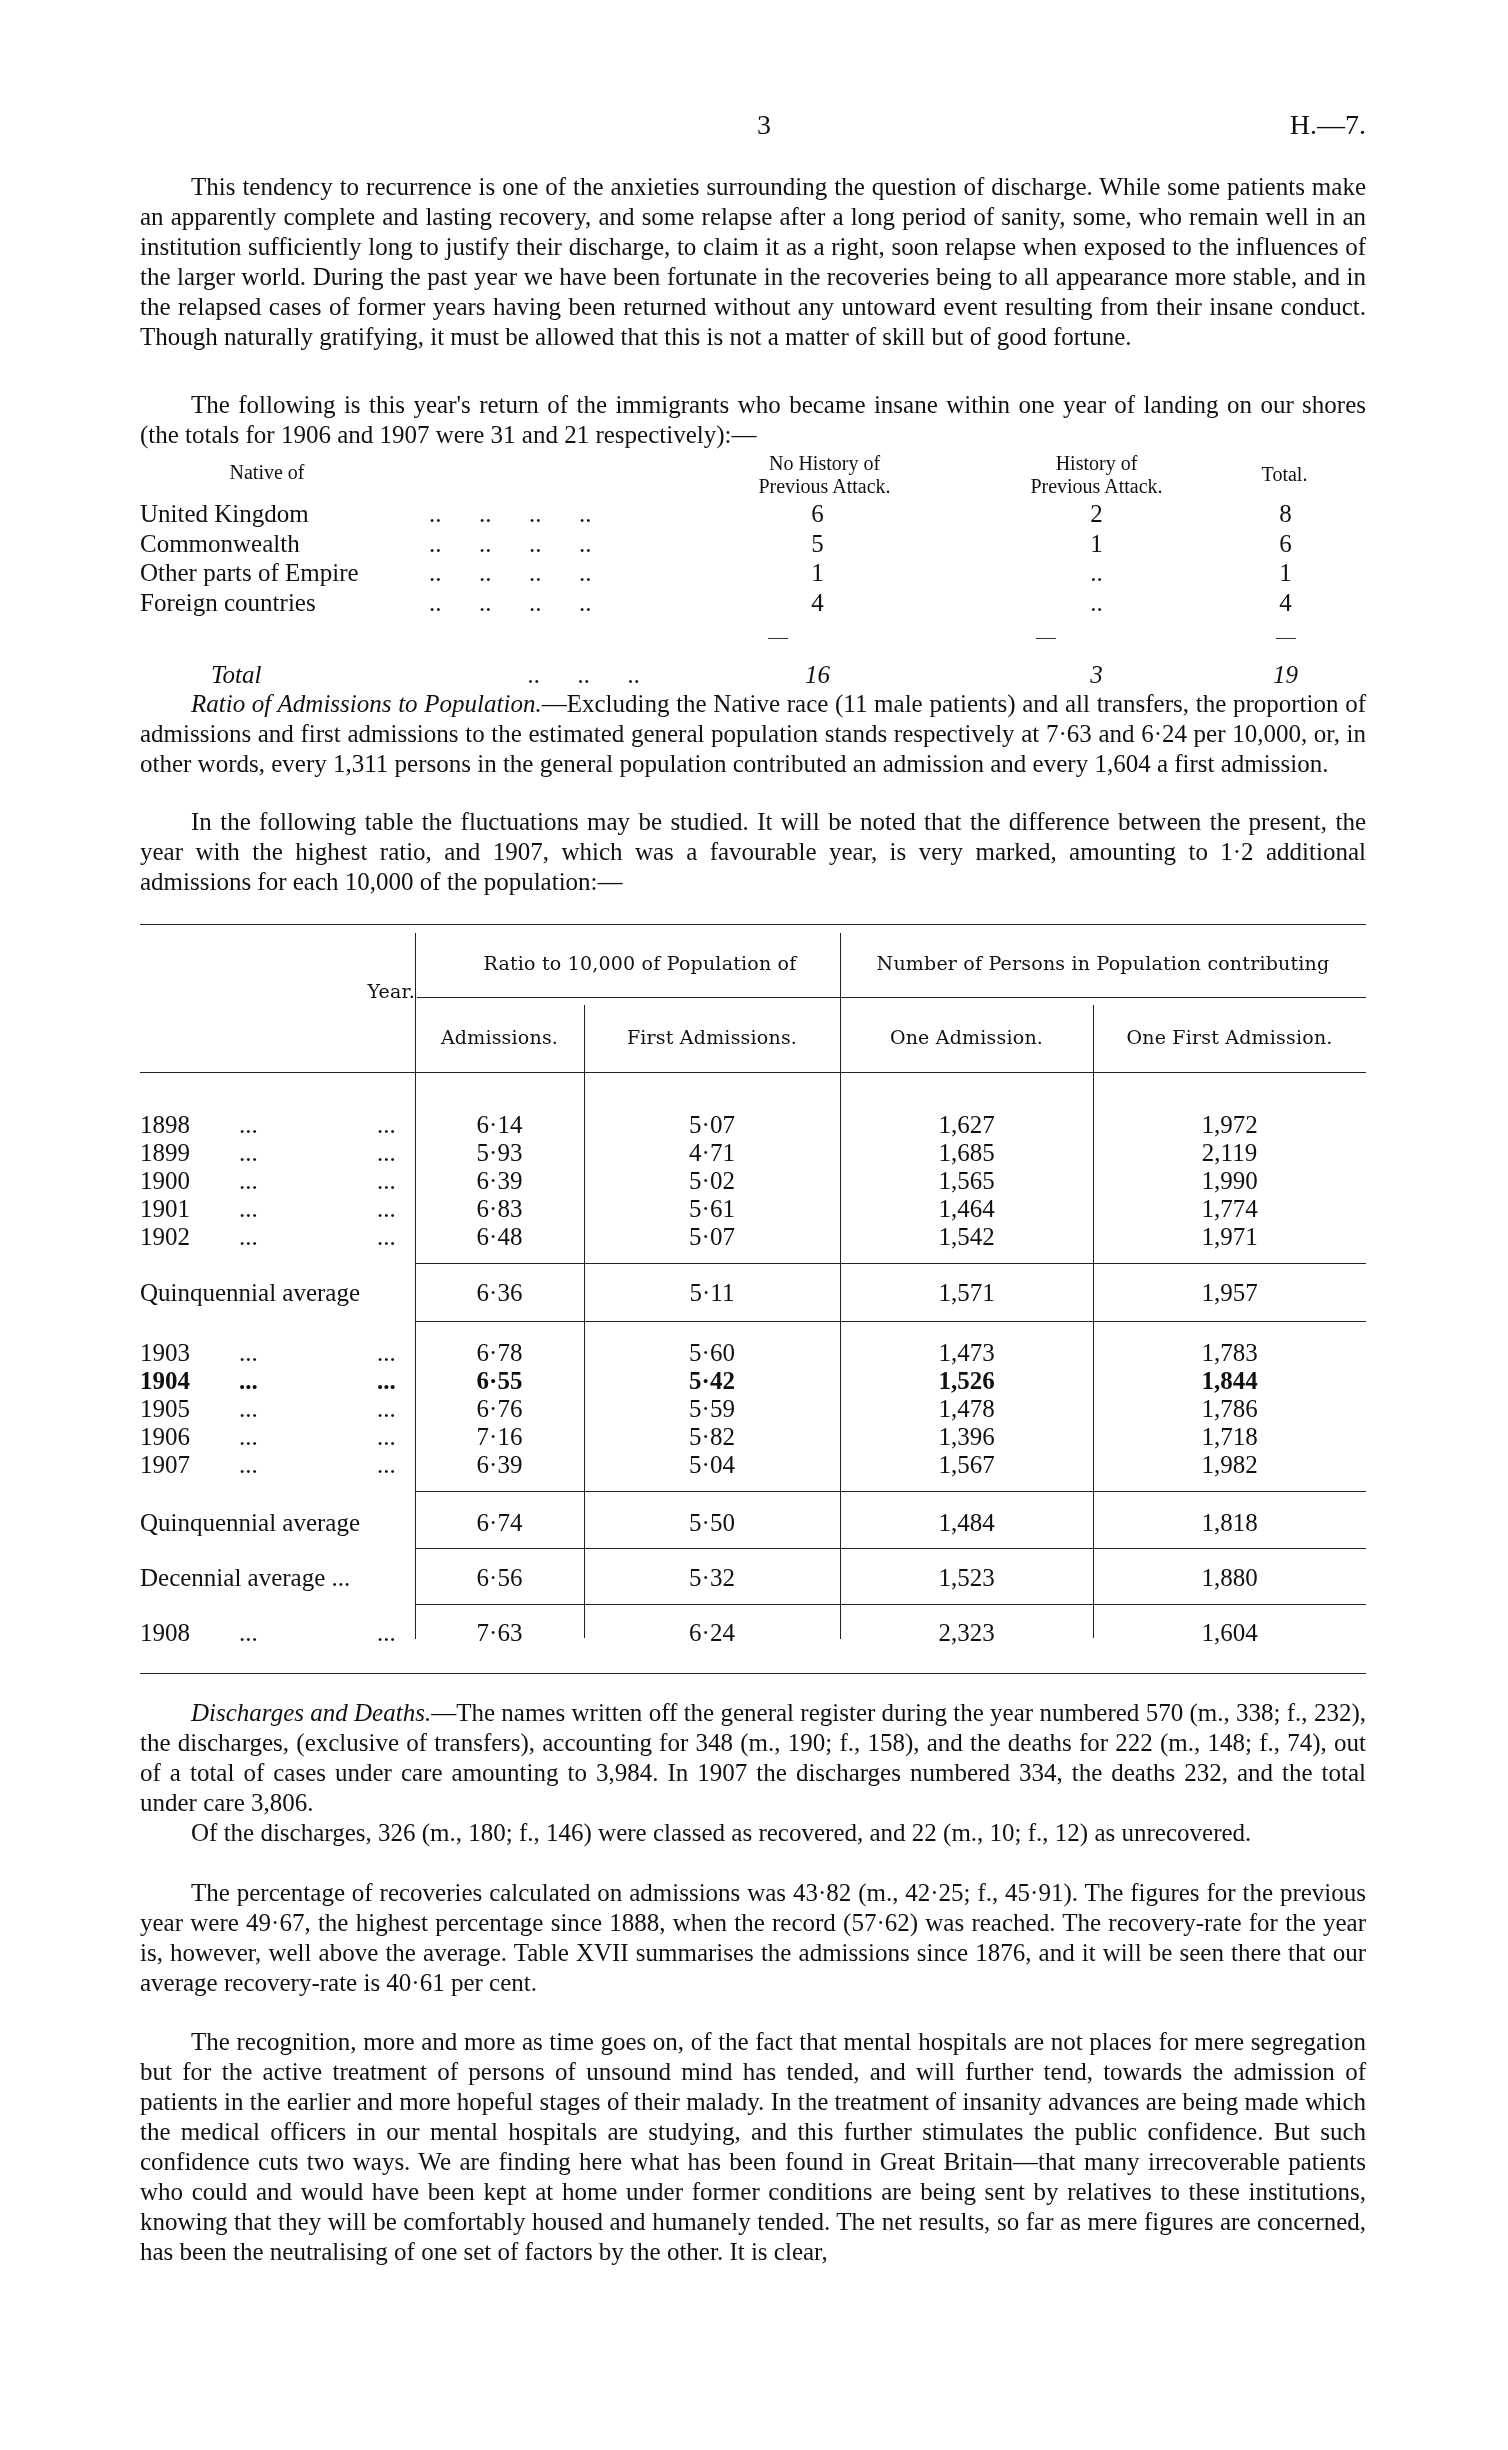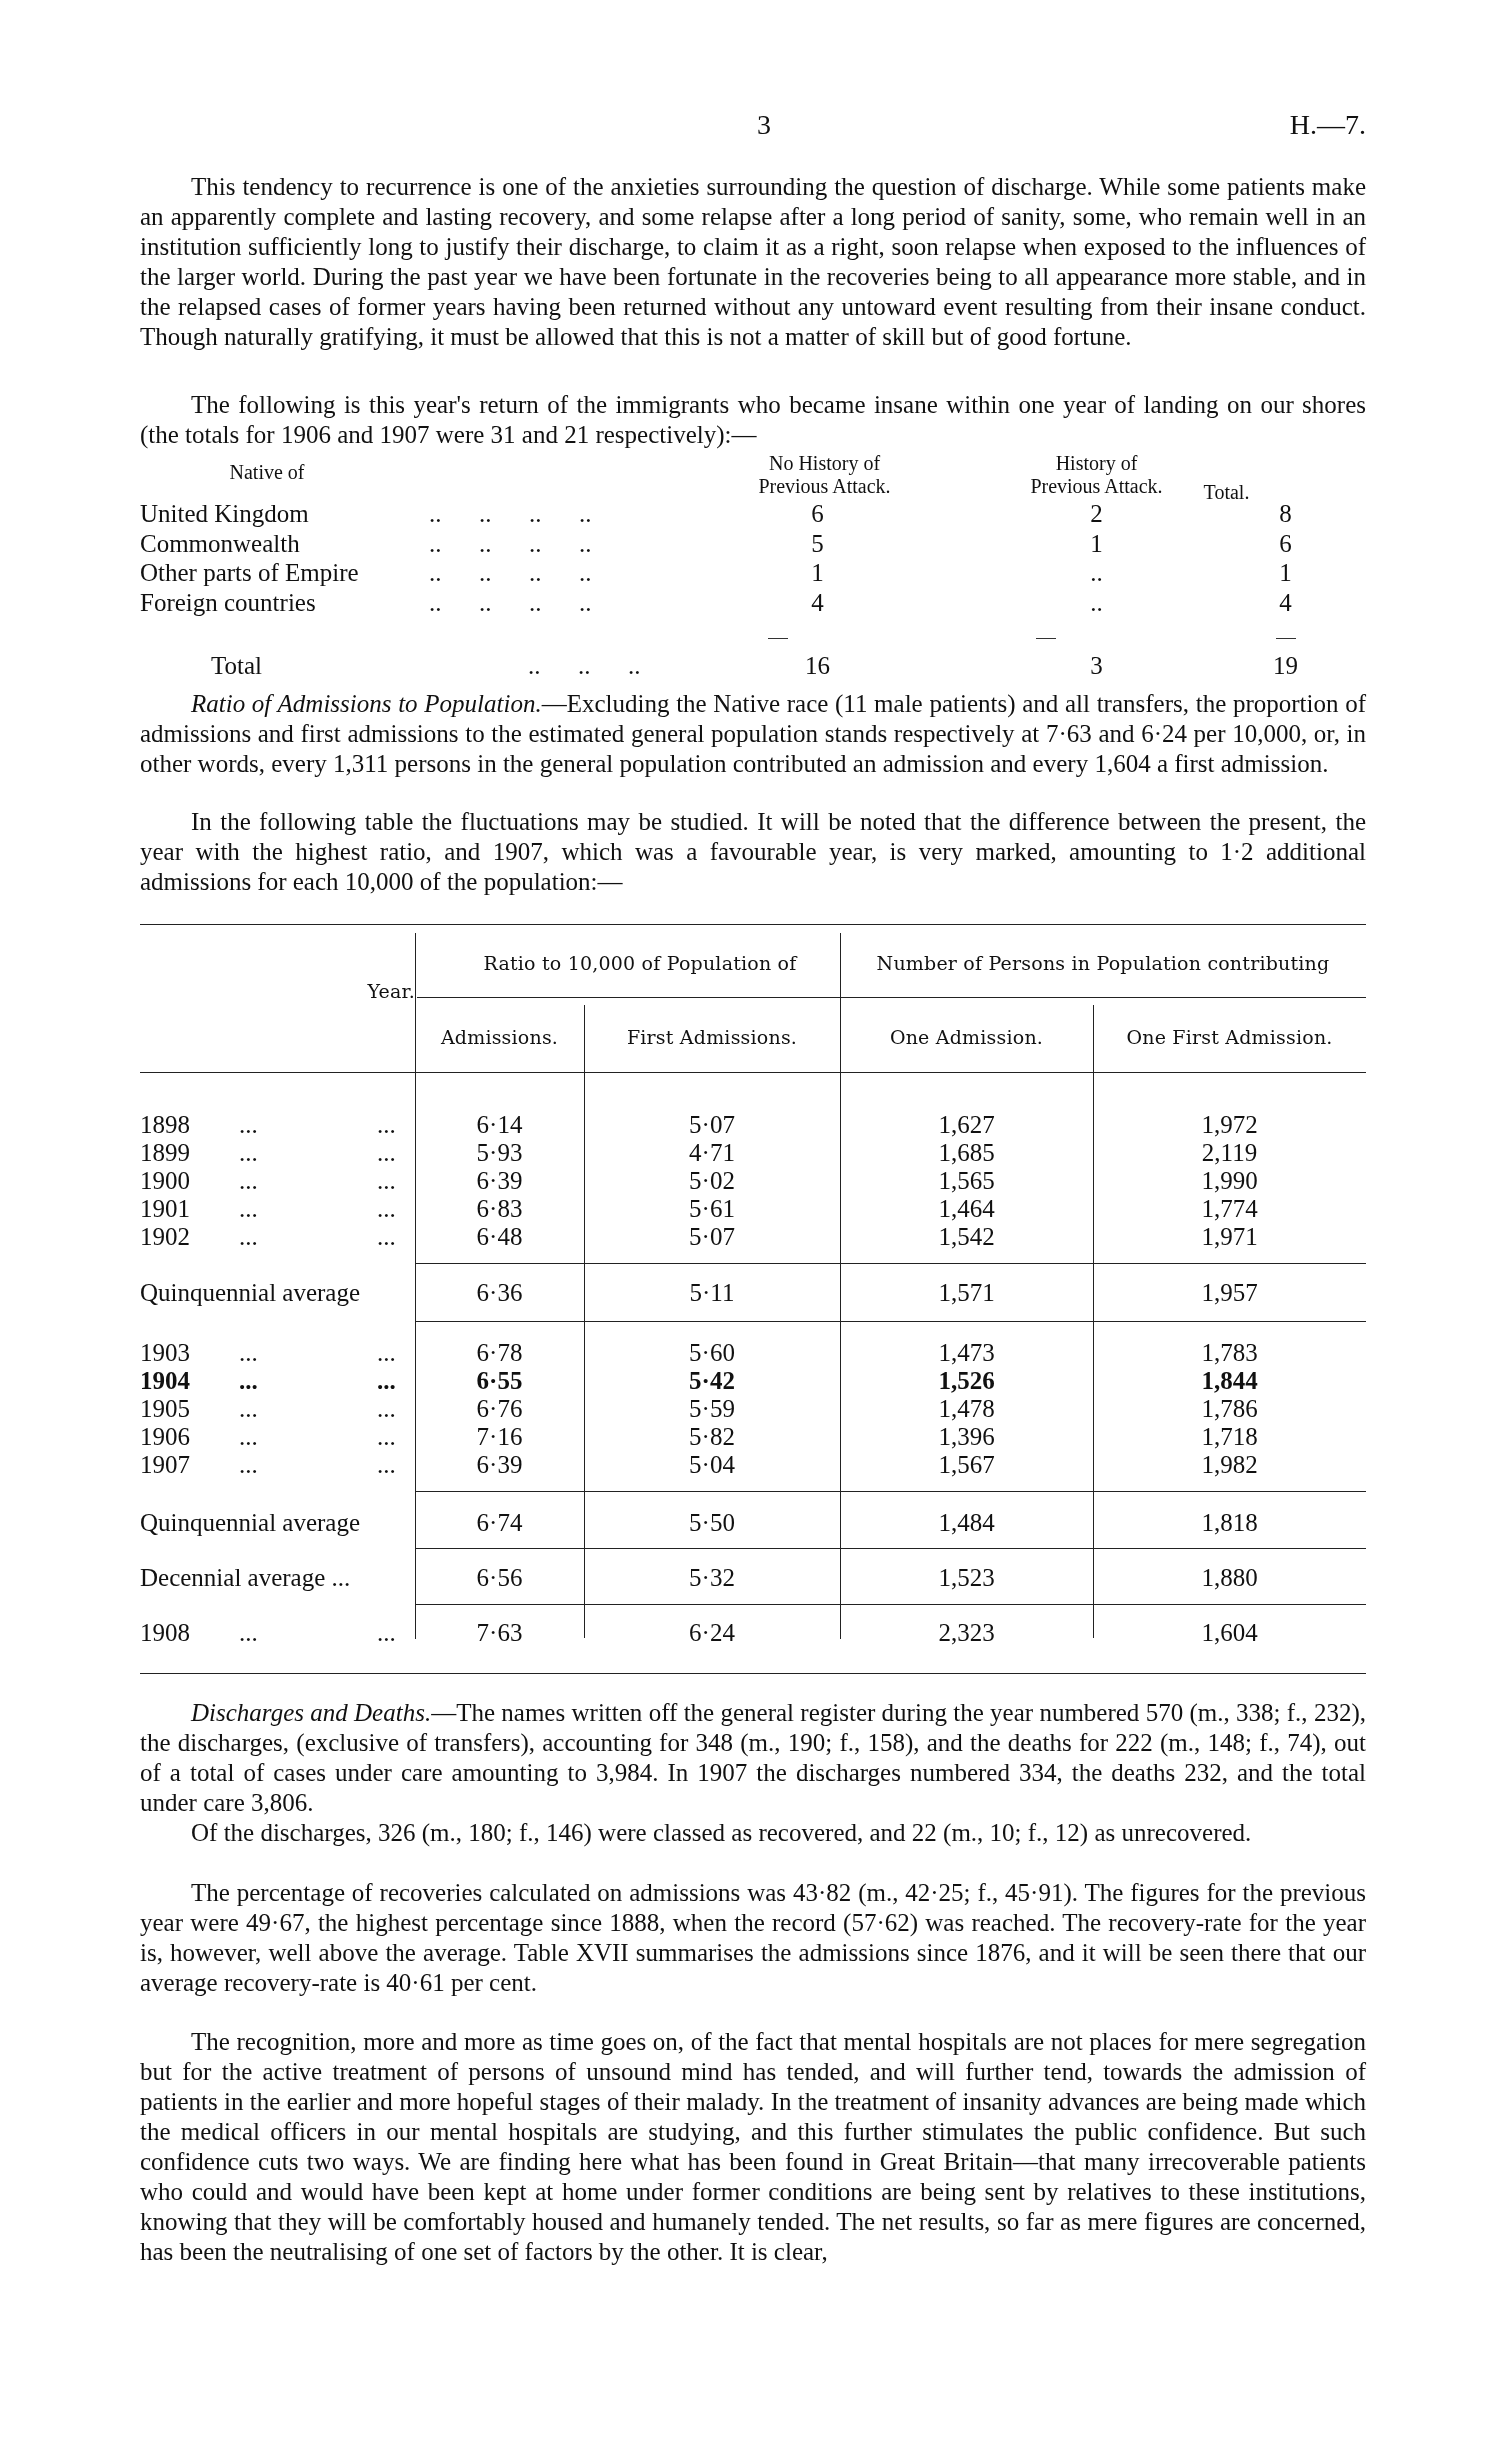--- a/index.html
+++ b/index.html
@@ -55,21 +55,21 @@
   <div class="imm">
     <div class="imm-hdr" style="left:0; width:254px; top:8.5px;">Native of</div>
     <div class="imm-hdr" style="left:614px; width:141px;">
       <div>No History of</div>
       <div>Previous Attack.</div>
     </div>
     <div class="imm-hdr" style="left:886px; width:141px;">
       <div>History of</div>
       <div>Previous Attack.</div>
     </div>
-    <div class="imm-hdr" style="left:1051px; width:71px; top:11.3px;margin-top:18px;">Total.</div>
+    <div class="imm-hdr" style="left:1109px; width:71px; top:11.3px;">Total.</div>
 
     <div class="imm-row" style="top:48px;">
       <span class="name">United Kingdom</span>
       <span class="dots" style="white-space:pre;">..      ..      ..      ..</span>
       <span class="c1">6</span>
       <span class="c2">2</span>
       <span class="c3">8</span>
     </div>
     <div class="imm-row" style="top:78px;">
       <span class="name">Commonwealth</span>
@@ -90,21 +90,21 @@
       <span class="dots" style="white-space:pre;">..      ..      ..      ..</span>
       <span class="c1">4</span>
       <span class="c2">..</span>
       <span class="c3">4</span>
     </div>
 
     <div class="dash" style="left:628px; top:186px;"></div>
     <div class="dash" style="left:896px; top:186px;"></div>
     <div class="dash" style="left:1136px; top:186px;"></div>
 
-    <div class="imm-row" style="top:200px;">
+    <div class="imm-row" style="top:209px;font-style:italic;">
       <span class="name" style="left:71px;">Total</span>
       <span class="dots" style="left:388px; white-space:pre;">..      ..      ..</span>
       <span class="c1">16</span>
       <span class="c2">3</span>
       <span class="c3">19</span>
     </div>
   </div>
 
   <p class="para" style="top:689px;"><span class="ind"></span><span class="it">Ratio of Admissions to Population.</span><span>—Excluding the Native race (11 male patients) and all transfers, the proportion of admissions and first admissions to the estimated general population stands respectively at 7·63 and 6·24 per 10,000, or, in other words, every 1,311 persons in the general population contributed an admission and every 1,604 a first admission.</span></p>
 

